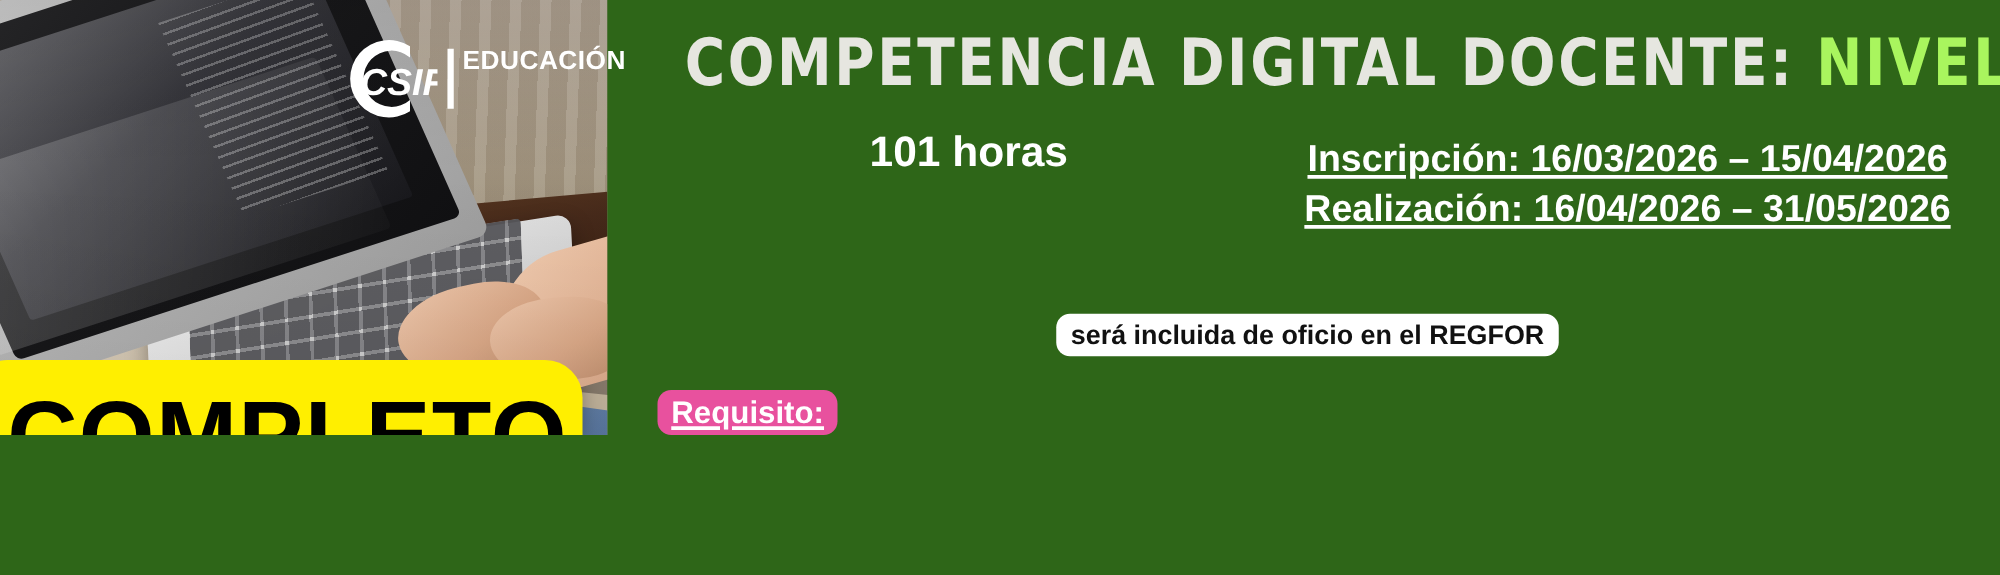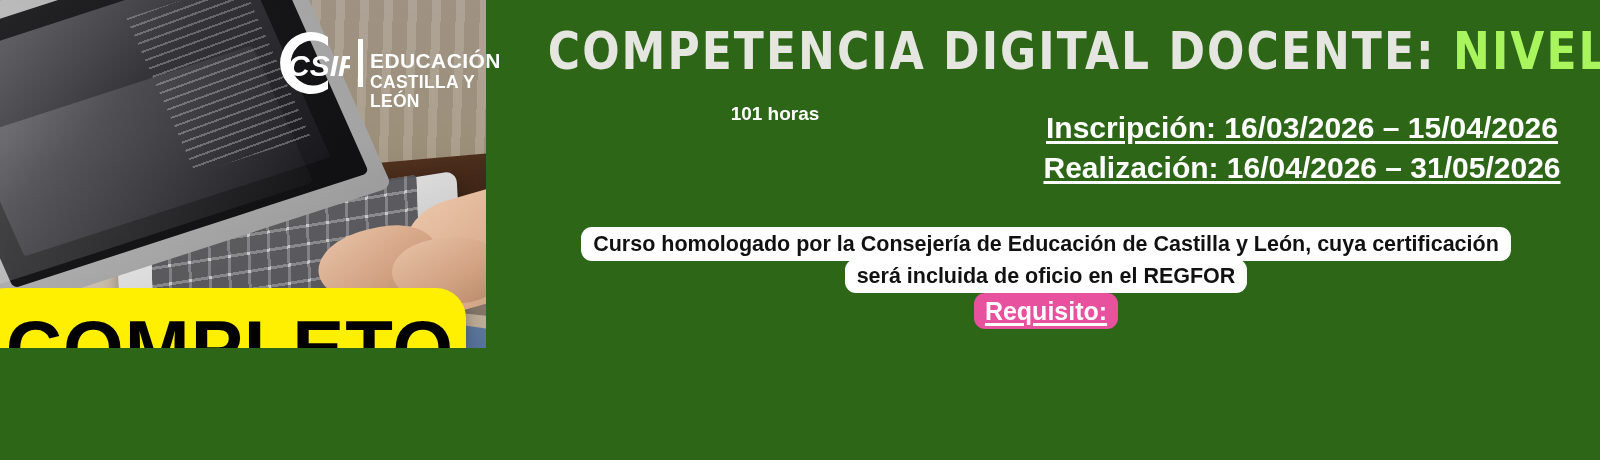--- a/index.html
+++ b/index.html
@@ -153,21 +153,21 @@
     left: 258px; top: 27px;
     width: 210px; height: 72px;
     z-index: 6;
   }
   #csif-mark { position: absolute; left: 0; top: 0; width: 92px; height: 72px; }
   #csif-divider {
     position: absolute; left: 100px; top: 12px;
     width: 5px; height: 48px; background: #fff;
   }
   #csif-words {
-    position: absolute; left: 112px; top: 22px;
+    position: absolute; left: 112px; top: 10px;
     color: #fff; line-height: 1.12;
   }
   #csif-line1 { font-size: 21px; font-weight: 700; letter-spacing: .4px; }
   #csif-line2 { font-size: 17.5px; font-weight: 700; letter-spacing: .3px; }
 
   
   #completo-badge {
     position: absolute;
     left: -24px; top: 288px;
     width: 490px; height: 120px;
@@ -210,21 +210,21 @@
     transform: scaleX(.94);
     transform-origin: center top;
   }
   #course-title .level { color: #a9f55e; }
   #hours-wrap {
     position: absolute;
     left: 94px; top: 103px;
     width: 390px;
     text-align: center;
     color: #fff;
-    font-size: 19px;
+    font-size: 34px;
     font-weight: 700;
   }
 
   
   #modality-box {
     position: absolute;
     left: 91px; top: 152px;
     width: 386px; height: 44px;
     background: #fbc794;
     display: flex; align-items: center; justify-content: center;
@@ -271,23 +271,22 @@
     font-weight: 700;
     padding: 5px 12px;
     border-radius: 11px;
     box-decoration-break: clone;
     -webkit-box-decoration-break: clone;
   }
 
   
   #requisite-heading {
     position: absolute;
-    left: 40px; top: 294px;
+    left: 40px; top: 313px;
     width: 1040px;
-    text-align: center;
     line-height: 1.42;
   }
   #requisite-heading .hl-pink {
     background: #e8519e;
     color: #ffffff;
     font-size: 25px;
     font-weight: 700;
     padding: 4px 11px;
     border-radius: 11px;
     text-decoration: underline;
@@ -344,21 +343,20 @@
   </div>
 
   <div id="csif-logo">
     <svg id="csif-mark" viewBox="0 0 92 72">
       <path d="M70 10 A31 31 0 1 0 70 62 L70 53 A22.5 22.5 0 1 1 70 19 Z" fill="#ffffff"></path>
       <text x="30" y="49" font-family="Liberation Sans, sans-serif" font-size="30" font-weight="700" font-style="italic" fill="#ffffff">CSIF</text>
     </svg>
     <div id="csif-divider"></div>
     <div id="csif-words">
       <div id="csif-line1">EDUCACIÓN</div>
-      <div id="csif-line2">CASTILLA Y LEÓN</div>
     </div>
   </div>
 
   <div id="completo-badge">
     <span id="completo-label">COMPLETO</span>
   </div>
 
   <div id="green-panel">
 
     <div id="course-title">
@@ -367,21 +365,21 @@
 
     <div id="hours-wrap">101 horas</div>
 
 
     <div id="dates-block">
       <div class="date-line">Inscripción: 16/03/2026 – 15/04/2026</div>
       <div class="date-line">Realización: 16/04/2026 – 31/05/2026 </div>
     </div>
 
     <div id="homolog-block">
-      <span class="hl">Curso homologado por la Consejería de Educación de Castilla y León, cuya certificación</span><br>
+      <br>
       <span class="hl">será incluida de oficio en el REGFOR</span>
     </div>
 
     <div id="requisite-heading">
       <span class="hl-pink">Requisito:</span>
     </div>
 
 
   </div>
 </div>

